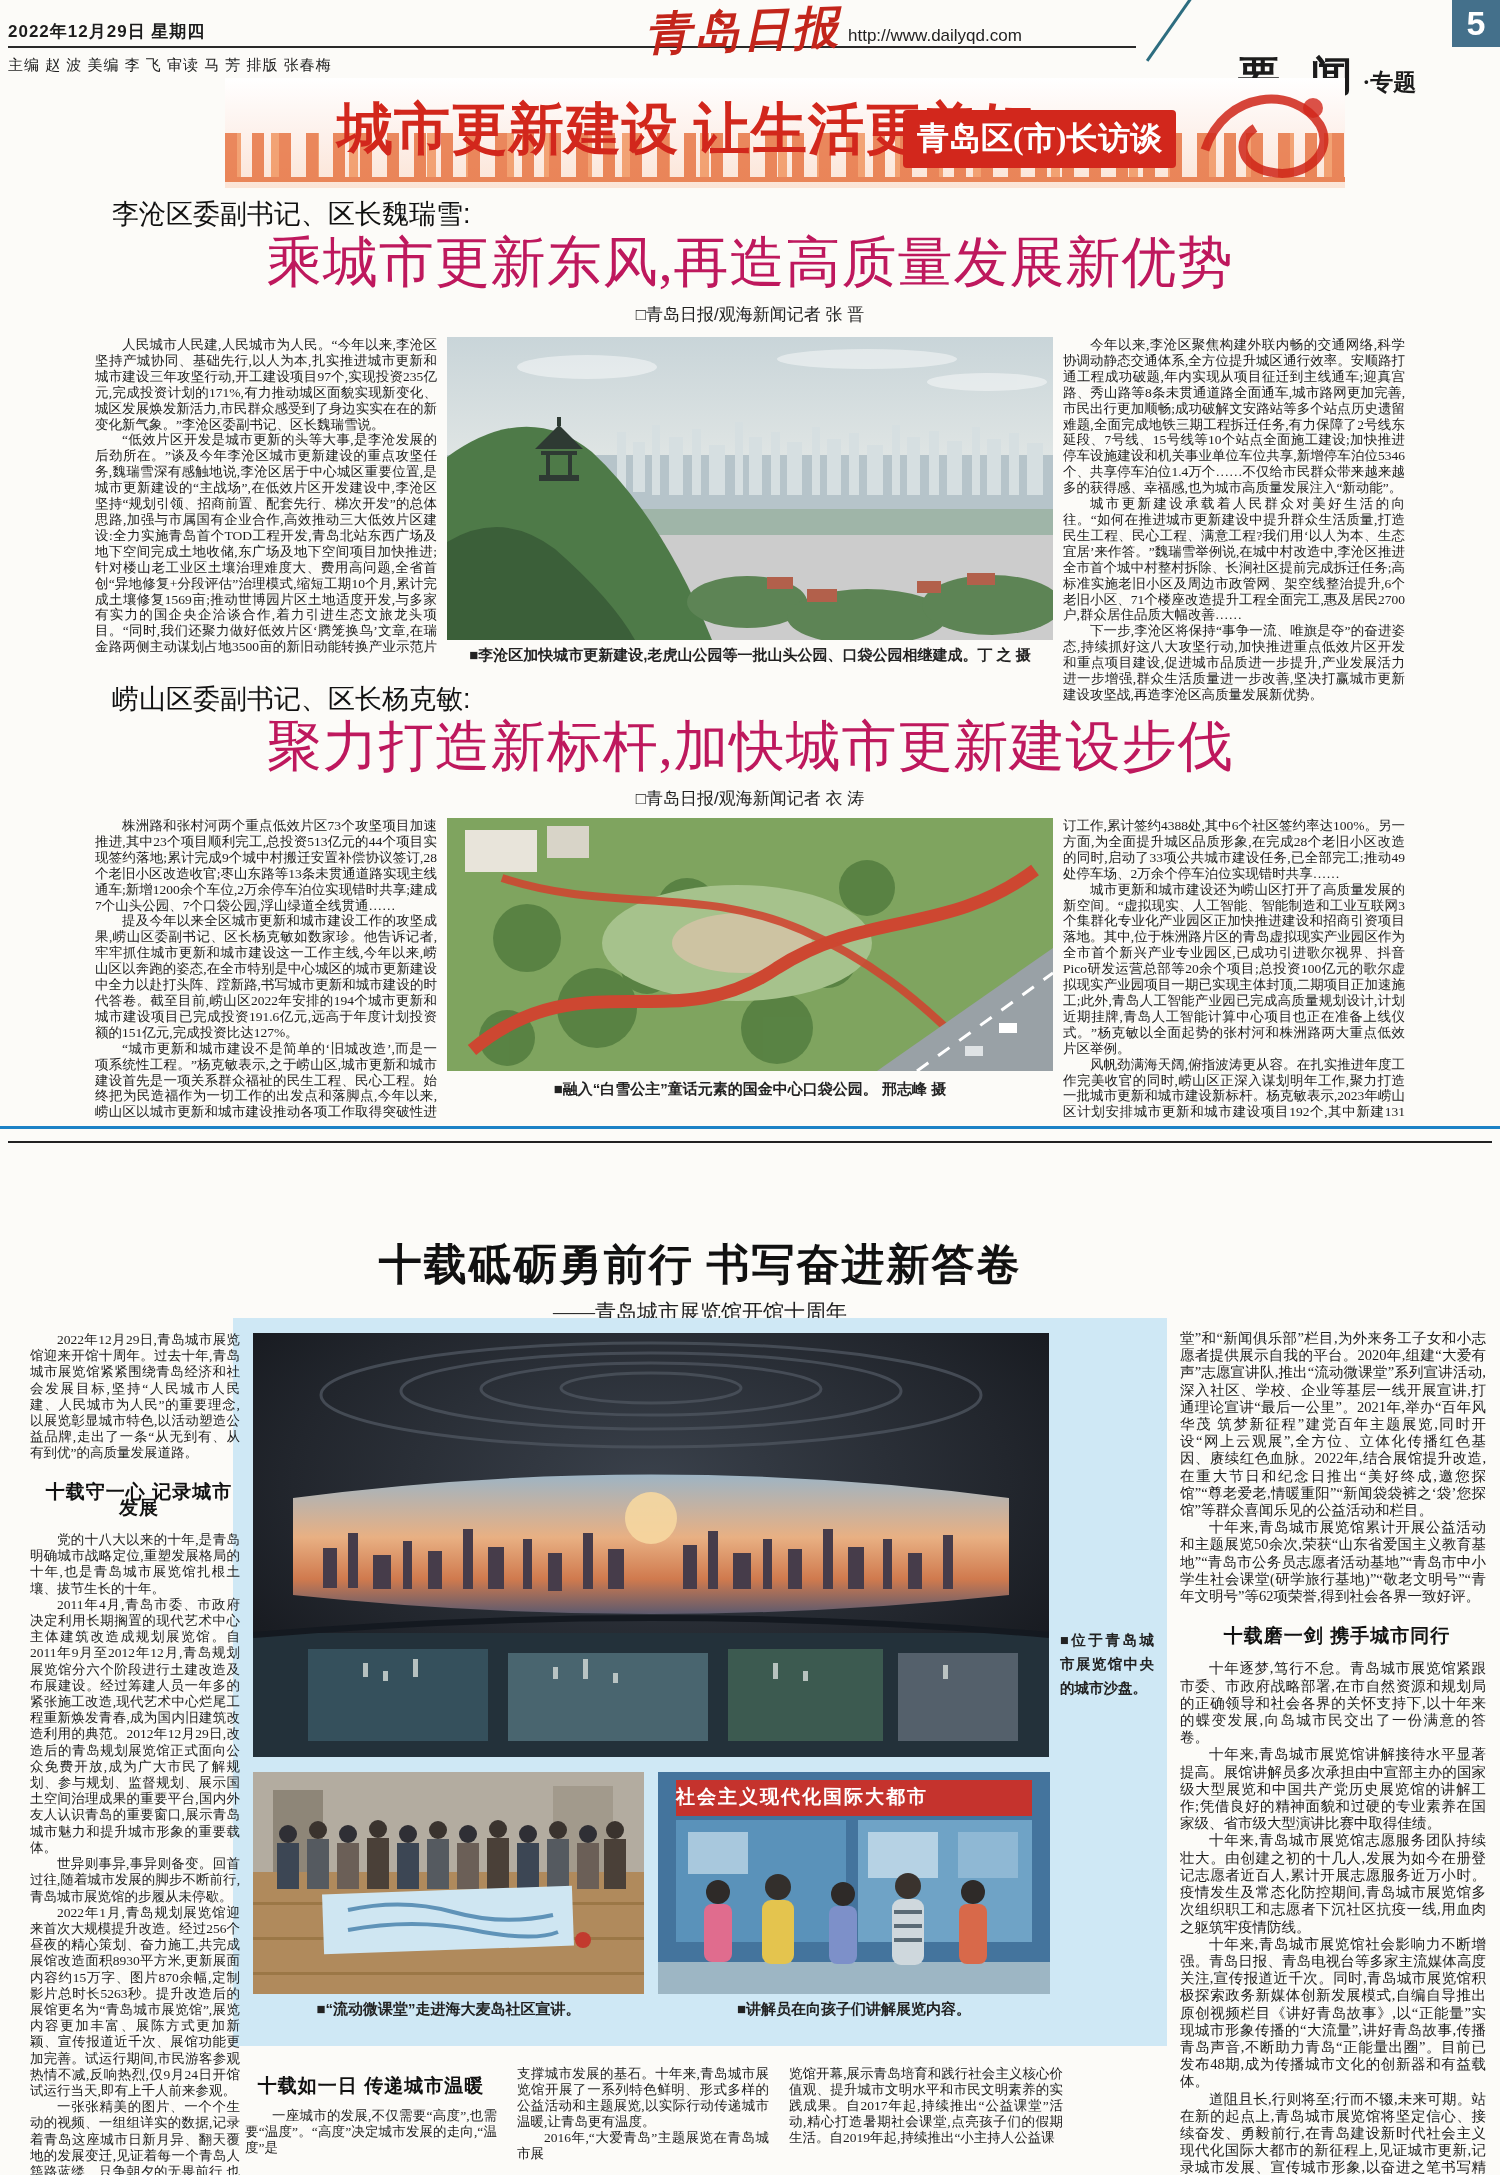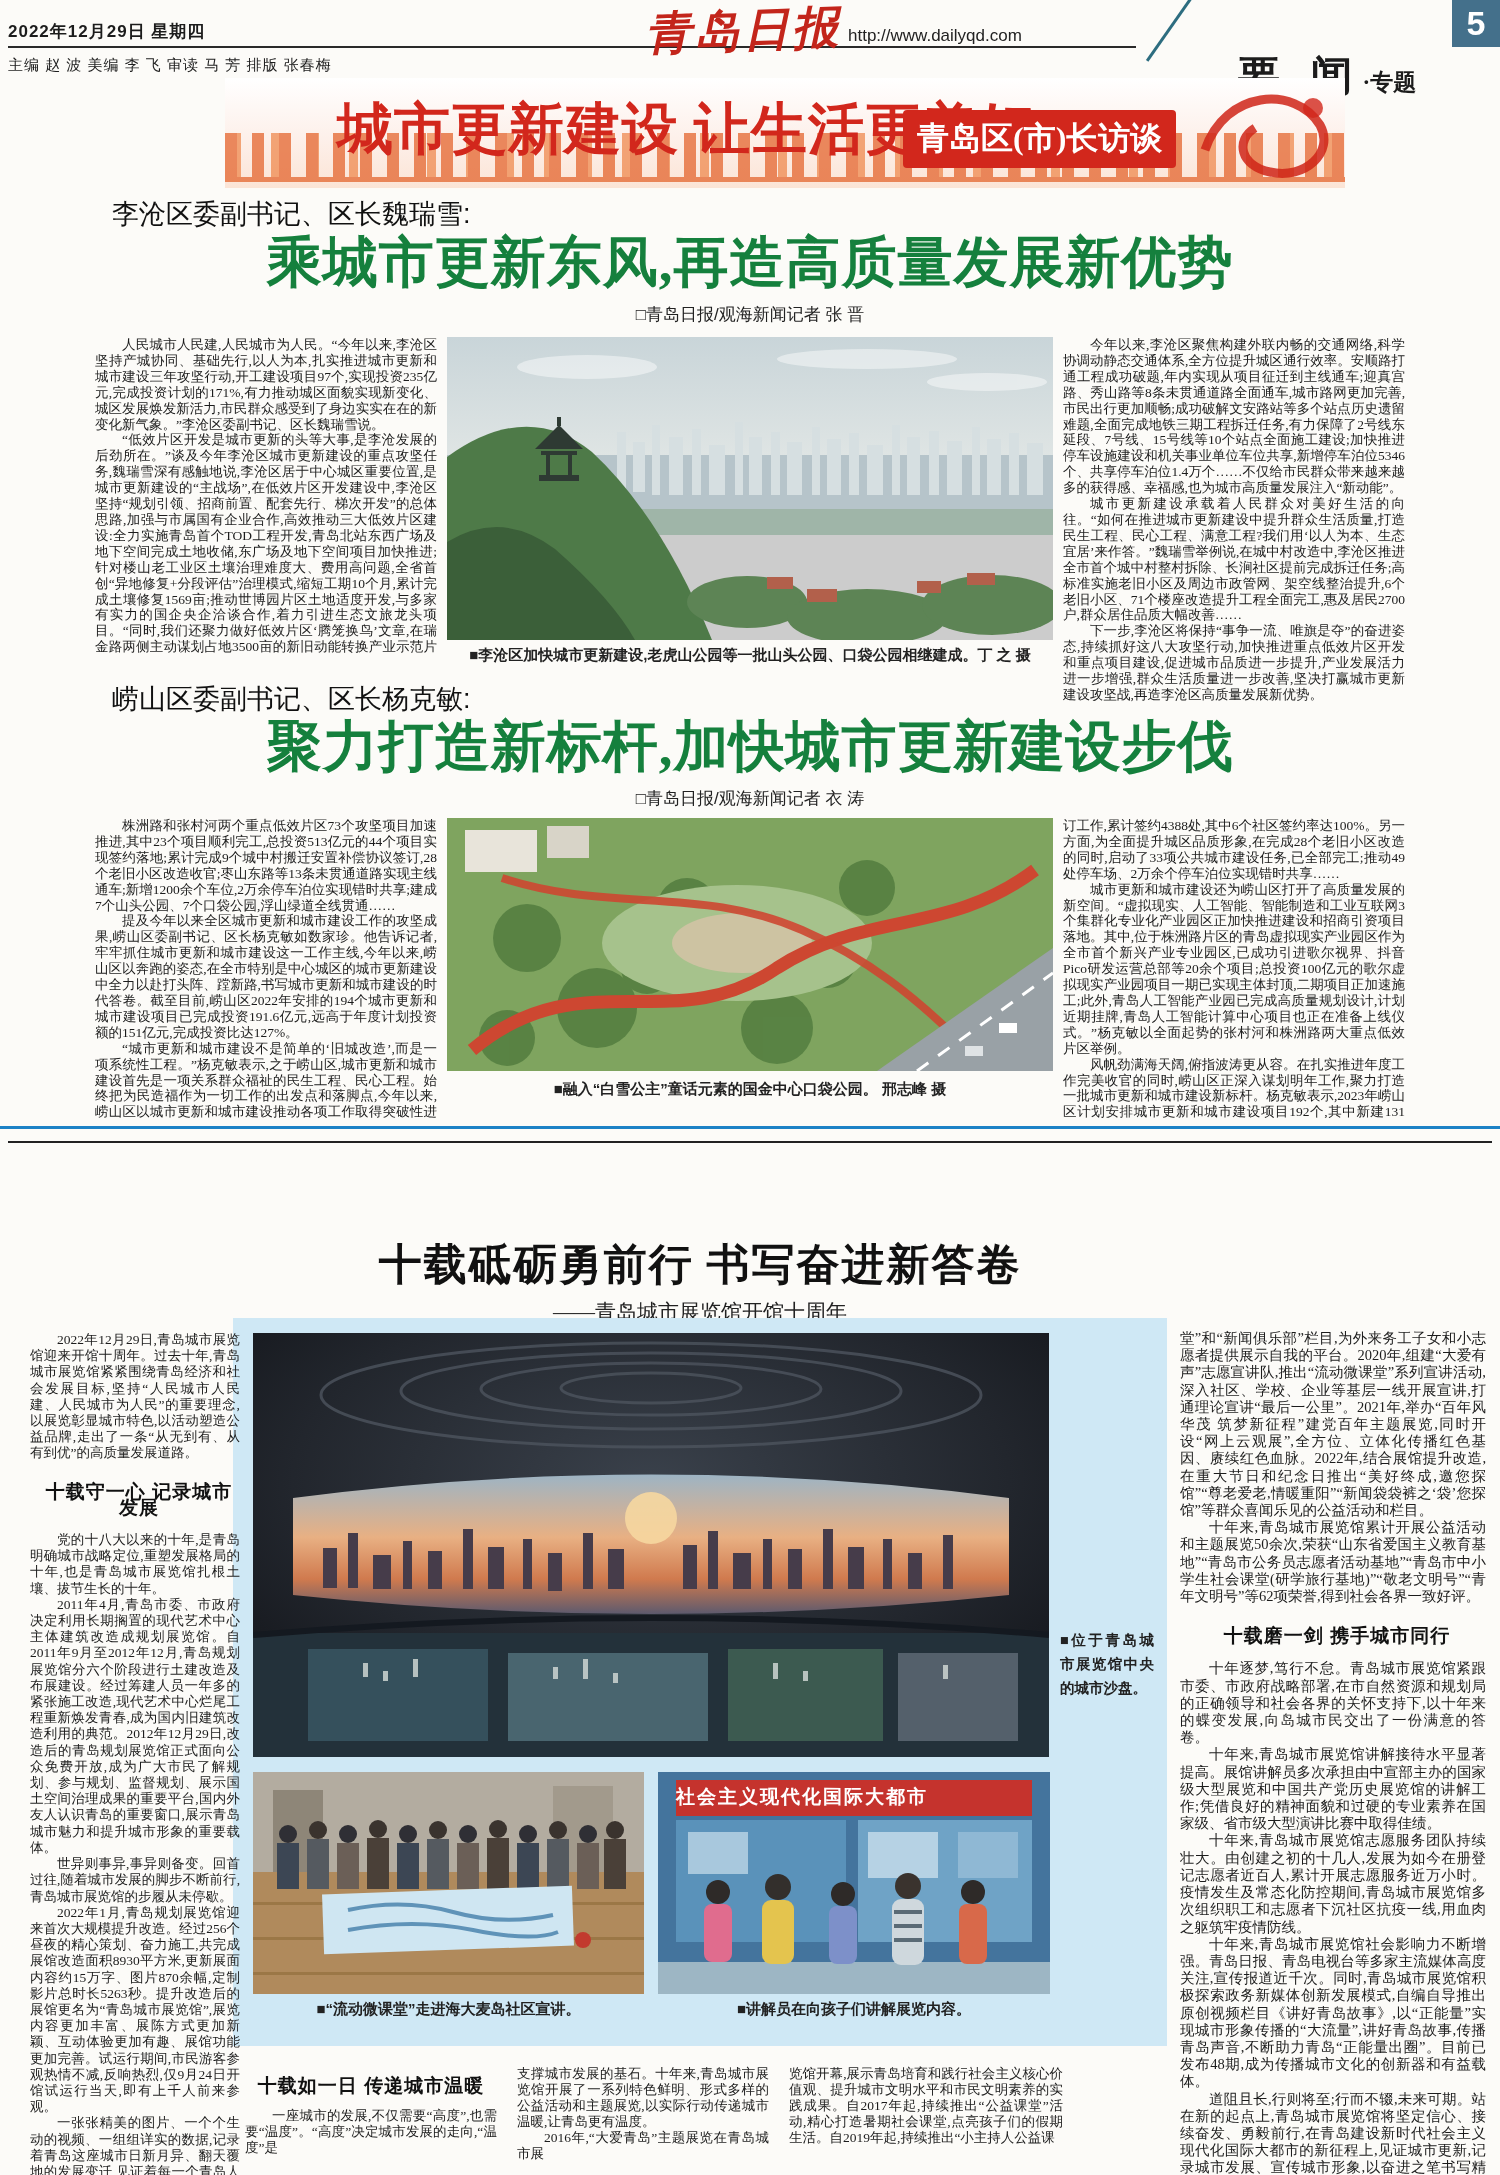--- a/index.html
+++ b/index.html
@@ -23,21 +23,21 @@
   #banner{left:225px;top:78px;width:1120px;height:110px;background:linear-gradient(180deg,#ffffff 0%,#fdf0ea 55%,#fbe4d6 100%);overflow:hidden;}
   #banner .skyline{position:absolute;bottom:6px;left:0;right:0;height:44px;opacity:.75;
       background:repeating-linear-gradient(90deg,#e4652e 0 12px,transparent 12px 27px),
                  repeating-linear-gradient(90deg,transparent 0 7px,#ef8a4f 7px 16px,transparent 16px 39px);
       border-bottom:5px solid #e4652e;}
   #banner-title{position:absolute;left:112px;top:14px;font-size:56px;font-weight:900;color:#d2271c;letter-spacing:1px;white-space:nowrap;}
   #banner-tag{position:absolute;left:678px;top:32px;background:#d2271c;color:#fff;font-size:32px;font-weight:900;
               padding:7px 14px;border-radius:4px;white-space:nowrap;}
   
   .kicker{font-family:"Liberation Sans",sans-serif;font-size:27px;font-weight:500;color:#111;}
-  .headline{width:1310px;left:95px;text-align:center;font-size:55px;font-weight:700;letter-spacing:1px;white-space:nowrap;color:#15803d;}
+  .headline{width:1310px;left:95px;text-align:center;font-size:55px;font-weight:400;letter-spacing:1px;white-space:nowrap;color:#be185d;}
   .byline{width:1310px;left:95px;text-align:center;font-size:17px;color:#222;font-family:"Liberation Sans",sans-serif;}
   .acol{width:342px;overflow:hidden;font-size:13.5px;line-height:15.9px;text-align:justify;}
   .acol p,.fcol p{margin:0;text-indent:2em;text-align:justify;}
   .acol p.cont,.fcol p.cont{text-indent:0;}
   .caption{font-family:"Liberation Sans",sans-serif;font-size:15px;font-weight:600;color:#222;text-align:center;}
   .photo{overflow:hidden;background:#ccc;}
   .photo svg{display:block;}
   
   #rule-blue{left:0;top:1126px;width:1500px;height:3px;background:#1d82c6;}
   #rule-black{left:8px;top:1141px;width:1484px;height:2px;background:#222;}
@@ -218,21 +218,21 @@
   <div class="abs" id="f-title">十载砥砺勇前行  书写奋进新答卷</div>
   <div class="abs" id="f-subtitle">——青岛城市展览馆开馆十周年</div>
   <div class="abs" id="f-panel"></div>
 
   <div class="abs fcol" id="f-colL">
     <p>2022年12月29日,青岛城市展览馆迎来开馆十周年。过去十年,青岛城市展览馆紧紧围绕青岛经济和社会发展目标,坚持“人民城市人民建、人民城市为人民”的重要理念,以展览彰显城市特色,以活动塑造公益品牌,走出了一条“从无到有、从有到优”的高质量发展道路。</p>
     <div class="subhead" style="white-space:normal;">十载守一心  记录城市发展</div>
     <p>党的十八大以来的十年,是青岛明确城市战略定位,重塑发展格局的十年,也是青岛城市展览馆扎根土壤、拔节生长的十年。</p>
     <p>2011年4月,青岛市委、市政府决定利用长期搁置的现代艺术中心主体建筑改造成规划展览馆。自2011年9月至2012年12月,青岛规划展览馆分六个阶段进行土建改造及布展建设。经过筹建人员一年多的紧张施工改造,现代艺术中心烂尾工程重新焕发青春,成为国内旧建筑改造利用的典范。2012年12月29日,改造后的青岛规划展览馆正式面向公众免费开放,成为广大市民了解规划、参与规划、监督规划、展示国土空间治理成果的重要平台,国内外友人认识青岛的重要窗口,展示青岛城市魅力和提升城市形象的重要载体。</p>
     <p>世异则事异,事异则备变。回首过往,随着城市发展的脚步不断前行,青岛城市展览馆的步履从未停歇。</p>
-    <p>2022年1月,青岛规划展览馆迎来首次大规模提升改造。经过256个昼夜的精心策划、奋力施工,共完成展馆改造面积8930平方米,更新展面内容约15万字、图片870余幅,定制影片总时长5263秒。提升改造后的展馆更名为“青岛城市展览馆”,展览内容更加丰富、展陈方式更加新颖、互动体验更加有趣、展馆功能更加完善。试运行期间,市民游客参观热情不减,反响热烈,仅9月24日开馆试运行当天,即有上千人前来参观。</p>
+    <p>2022年1月,青岛规划展览馆迎来首次大规模提升改造。经过256个昼夜的精心策划、奋力施工,共完成展馆改造面积8930平方米,更新展面内容约15万字、图片870余幅,定制影片总时长5263秒。提升改造后的展馆更名为“青岛城市展览馆”,展览内容更加丰富、展陈方式更加新颖、宣传报道近千次、展馆功能更加完善。试运行期间,市民游客参观热情不减,反响热烈,仅9月24日开馆试运行当天,即有上千人前来参观。</p>
     <p>一张张精美的图片、一个个生动的视频、一组组详实的数据,记录着青岛这座城市日新月异、翻天覆地的发展变迁,见证着每一个青岛人筚路蓝缕、只争朝夕的无畏前行,也代表着青岛城市展览馆十年如一、初心不改的使命担当。</p>
   </div>
 
   <div class="abs photo" style="left:253px;top:1333px;width:796px;height:424px;">
     <svg width="796" height="424" viewBox="0 0 796 424">
       <defs>
         <radialGradient id="dome" cx="50%" cy="35%" r="75%">
           <stop offset="0" stop-color="#3a414b"></stop>
             <stop offset="0.6" stop-color="#22262d"></stop>
             <stop offset="1" stop-color="#101217"></stop>

